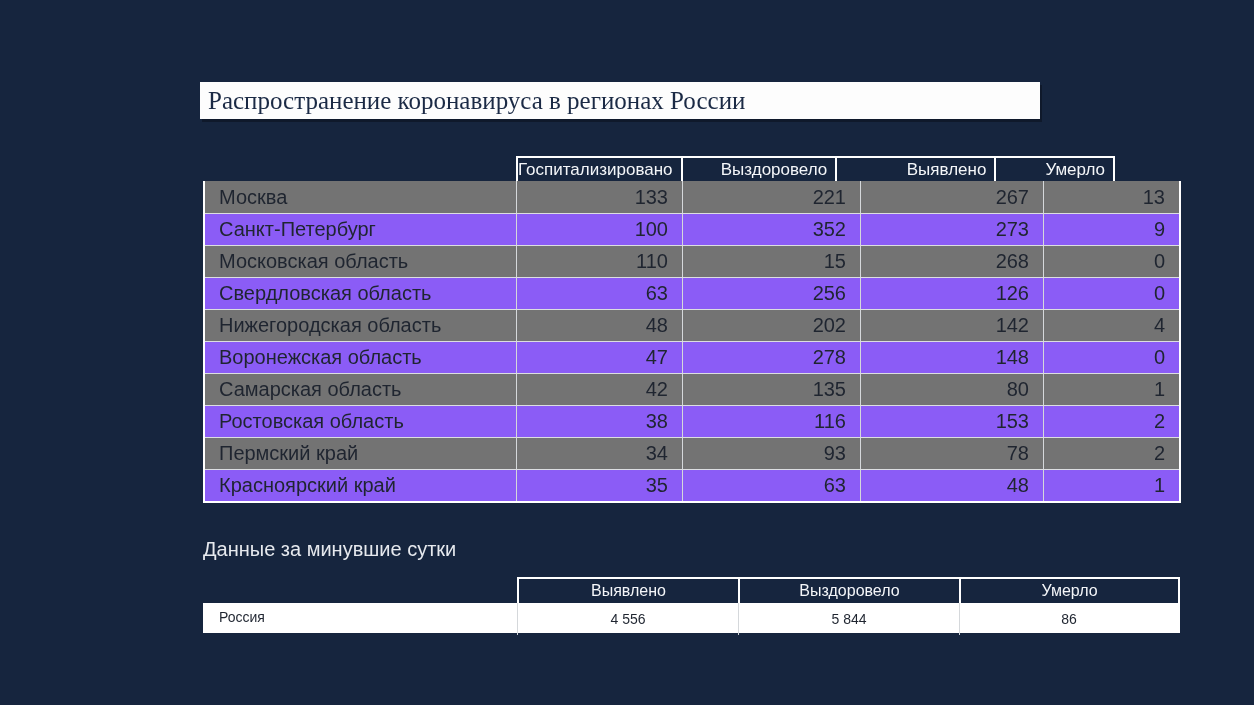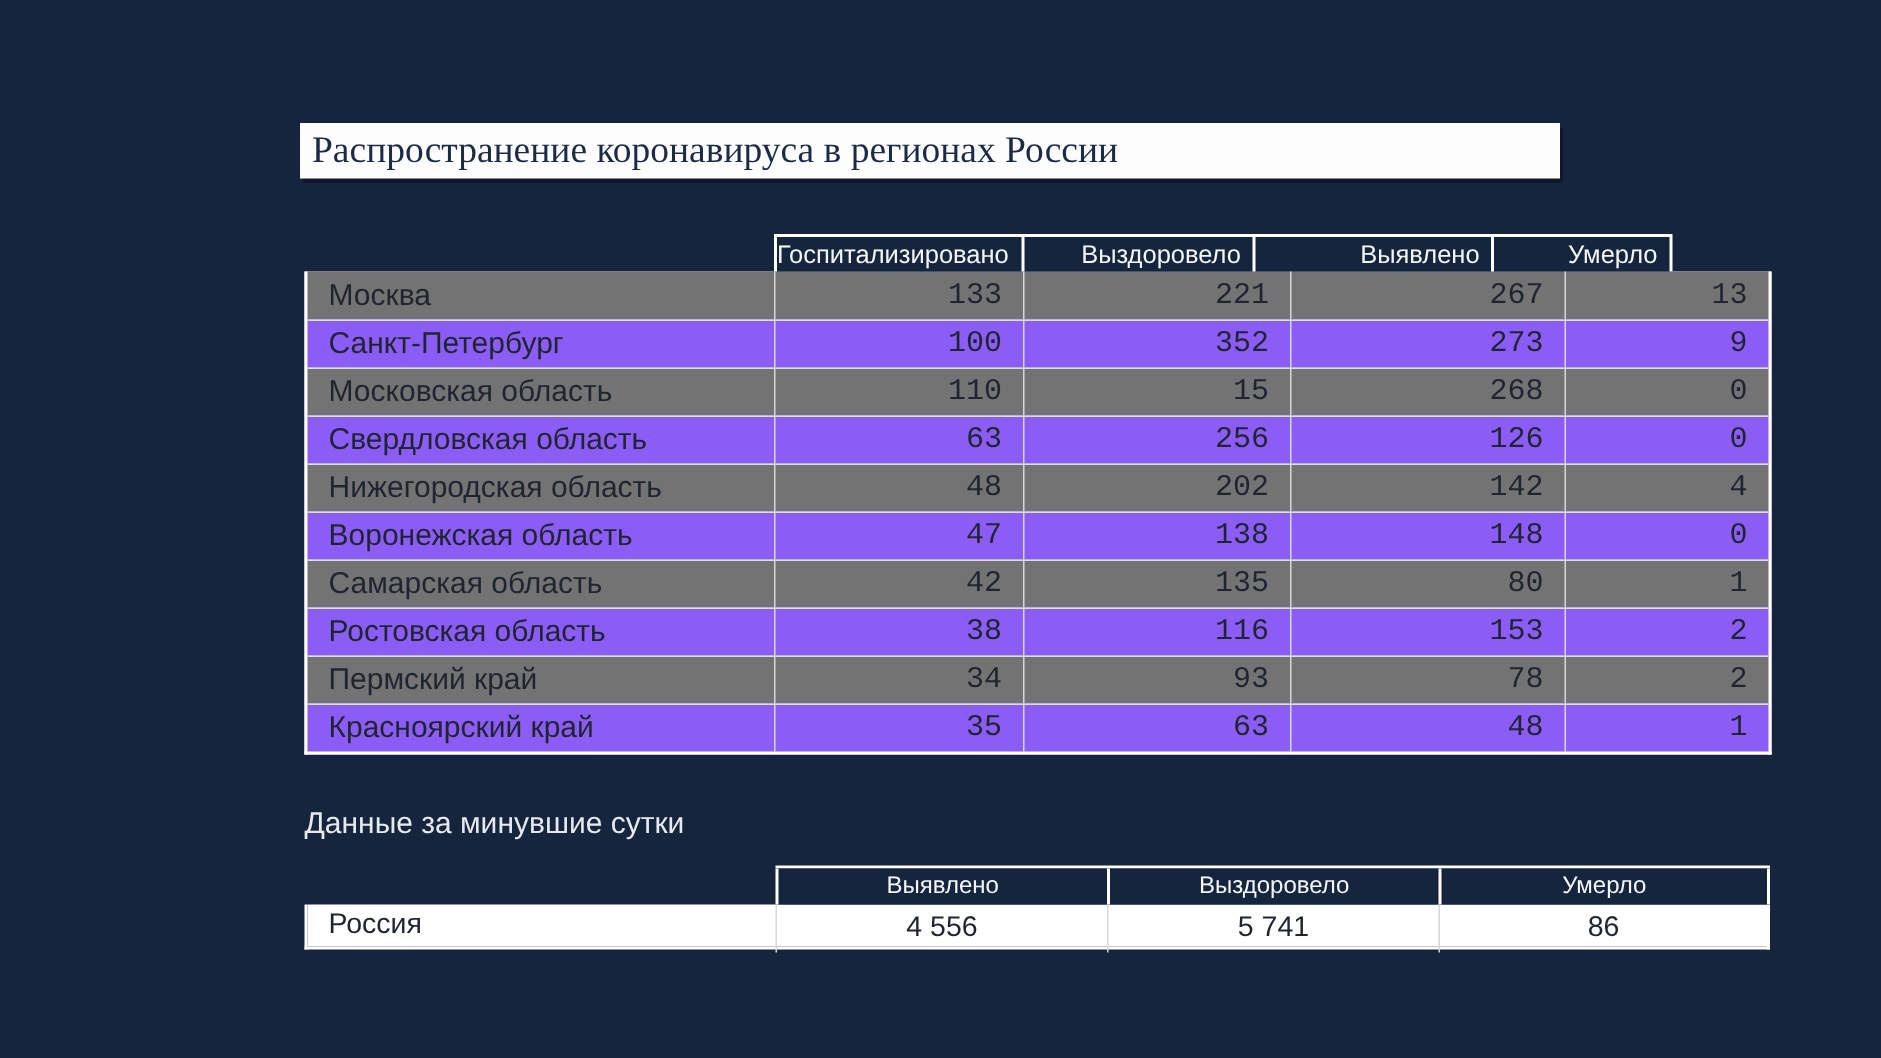--- a/index.html
+++ b/index.html
@@ -44,21 +44,21 @@
   .m-body {
     box-sizing: border-box; width: 978px;
     border-left: 2px solid #ffffff; border-right: 2px solid #ffffff; border-bottom: 2px solid #ffffff;
     background: #ffffff;
   }
   .row { display: flex; height: 32px; box-sizing: border-box; background: #737373; }
   .row + .row { border-top: 1px solid #dcdee1; }
   .row.alt { background: #8b5cf6; }
   .cell { box-sizing: border-box; display: flex; align-items: center; color: #1f2530; font-size: 20px; }
   .cell.region { width: 311px; padding-left: 14px; }
-  .cell.value { justify-content: flex-end; padding-right: 14px; border-left: 1px solid #d5d8db; font-family: Liberation Mono, monospace; }
+  .cell.value { justify-content: flex-end; padding-right: 14px; border-left: 1px solid #d5d8db; }
   .cell.v1 { width: 166px; }
   .cell.v2 { width: 178px; }
   .cell.v3 { width: 183px; }
   .cell.v4 { width: 136px; }
 
   
   .daily-label {
     position: absolute; left: 203px; top: 538px;
     color: #e6e9ee; font-size: 20px;
   }
@@ -74,21 +74,21 @@
   }
   .d-header .hcell { width: 221px; }
   .d-header .hcell:last-child { border-right: 2px solid #ffffff; }
 
   .d-body {
     box-sizing: border-box; width: 977px;
     border-left: 2px solid #ffffff; border-right: 2px solid #ffffff; border-bottom: 2px solid #ffffff;
     background: #ffffff;
   }
   .d-row { display: flex; height: 28px; box-sizing: border-box; background: #ffffff; }
-  .d-row .cell { font-size: 19px; }
+  .d-row .cell { font-size: 14px; }
   .d-row .cell.region { width: 312px; padding-left: 14px; }
   .d-row .cell.dvalue { justify-content: center; border-left: 1px solid #d5d8db; padding: 16px; }
   .d-row .cell.c1 { width: 221px; }
   .d-row .cell.c2 { width: 221px; }
   .d-row .cell.c3 { width: 219px; }
 </style>
 </head>
 <body>
 
 <div class="title-box">Распространение коронавируса в регионах России</div>
@@ -132,21 +132,21 @@
     <div class="row">
       <div class="cell region">Нижегородская область</div>
       <div class="cell value v1">48</div>
       <div class="cell value v2">202</div>
       <div class="cell value v3">142</div>
       <div class="cell value v4">4</div>
     </div>
     <div class="row alt">
       <div class="cell region">Воронежская область</div>
       <div class="cell value v1">47</div>
-      <div class="cell value v2">138</div>
+      <div class="cell value v2">278</div>
       <div class="cell value v3">148</div>
       <div class="cell value v4">0</div>
     </div>
     <div class="row">
       <div class="cell region">Самарская область</div>
       <div class="cell value v1">42</div>
       <div class="cell value v2">135</div>
       <div class="cell value v3">80</div>
       <div class="cell value v4">1</div>
     </div>
@@ -179,17 +179,17 @@
 <div class="daily-table">
   <div class="d-header">
     <div class="hcell">Выявлено</div>
     <div class="hcell">Выздоровело</div>
     <div class="hcell">Умерло</div>
   </div>
   <div class="d-body">
     <div class="d-row">
       <div class="cell region">Россия</div>
       <div class="cell dvalue c1">4 556</div>
-      <div class="cell dvalue c2">5 741</div>
+      <div class="cell dvalue c2">5 844</div>
       <div class="cell dvalue c3">86</div>
     </div>
   </div>
 </div>
 
 </body></html>

